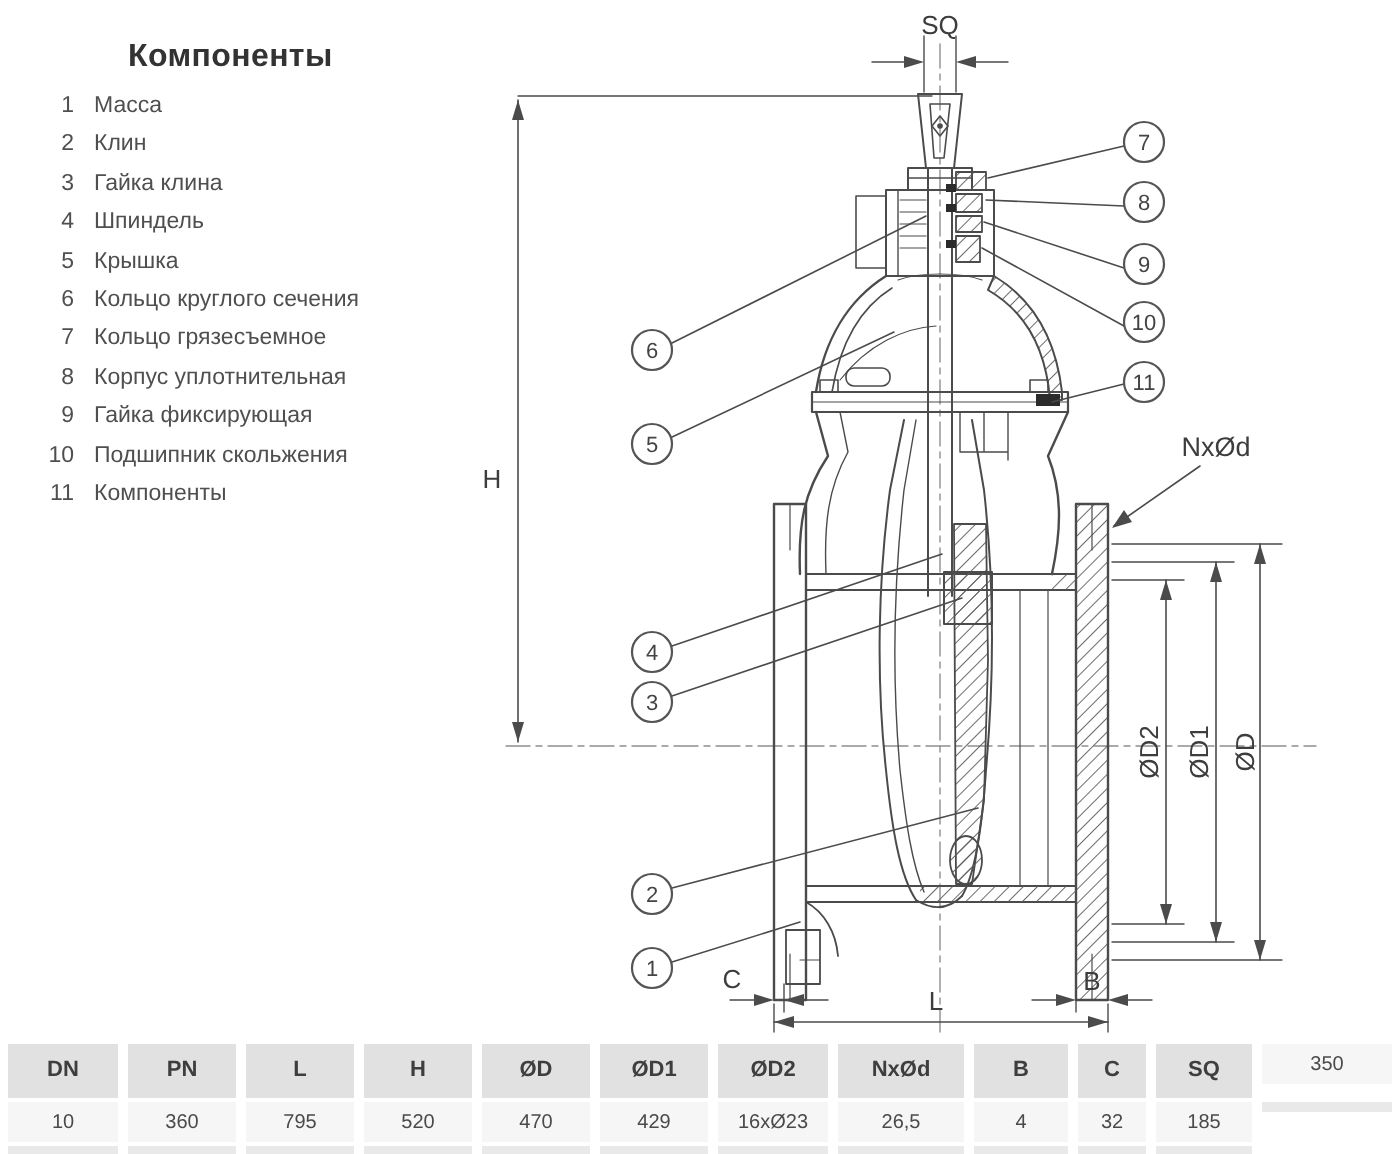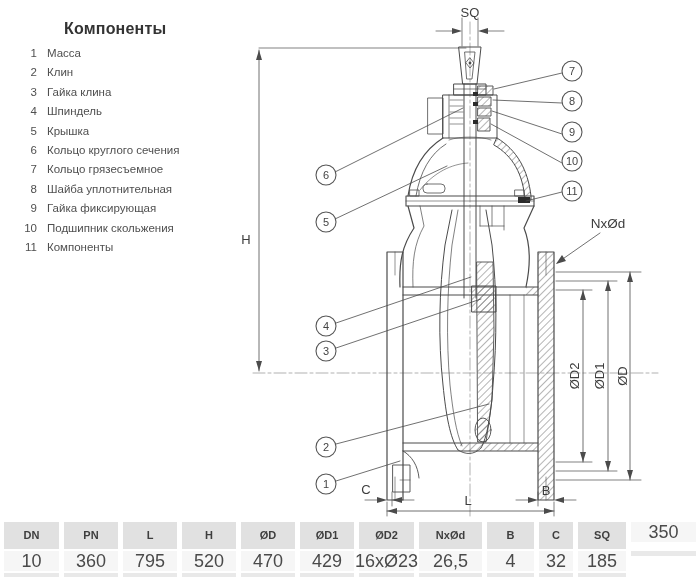--- a/index.html
+++ b/index.html
@@ -26,21 +26,21 @@
     display:grid;padding:0 4px;column-gap:5px;row-gap:2px;
     grid-template-columns:55px 54px 54px 54px 54px 54px 55px 63px 47px 34px 48px 1fr;
   }
   .th{
     background:#e1e1e1;height:27px;display:flex;align-items:center;justify-content:center;
     font-size:11px;font-weight:bold;color:#3e3e3e;text-align:center;
     white-space:pre-line;line-height:12.5px;
   }
   .td{
     background:#f6f6f6;height:20px;display:flex;align-items:center;justify-content:center;
-    font-size:18px;color:#4a4a4a;
+    font-size:10px;color:#4a4a4a;
   }
   .tstrip{background:#e9e9e9;height:5px;}
 </style>
 </head>
 <body>
 
 <div class="components">
   <div class="comp-title">Компоненты</div>
   <div class="comp-list">
     <div class="comp-row">
@@ -66,21 +66,21 @@
     <div class="comp-row">
         <span class="comp-num">6</span>
         <span class="comp-label">Кольцо круглого сечения</span>
       </div>
     <div class="comp-row">
         <span class="comp-num">7</span>
         <span class="comp-label">Кольцо грязесъемное</span>
       </div>
     <div class="comp-row">
         <span class="comp-num">8</span>
-        <span class="comp-label">Шайба уплотнительная</span>
+        <span class="comp-label">Корпус уплотнительная</span>
       </div>
     <div class="comp-row">
         <span class="comp-num">9</span>
         <span class="comp-label">Гайка фиксирующая</span>
       </div>
     <div class="comp-row">
         <span class="comp-num">10</span>
         <span class="comp-label">Подшипник скольжения</span>
       </div>
     <div class="comp-row">

